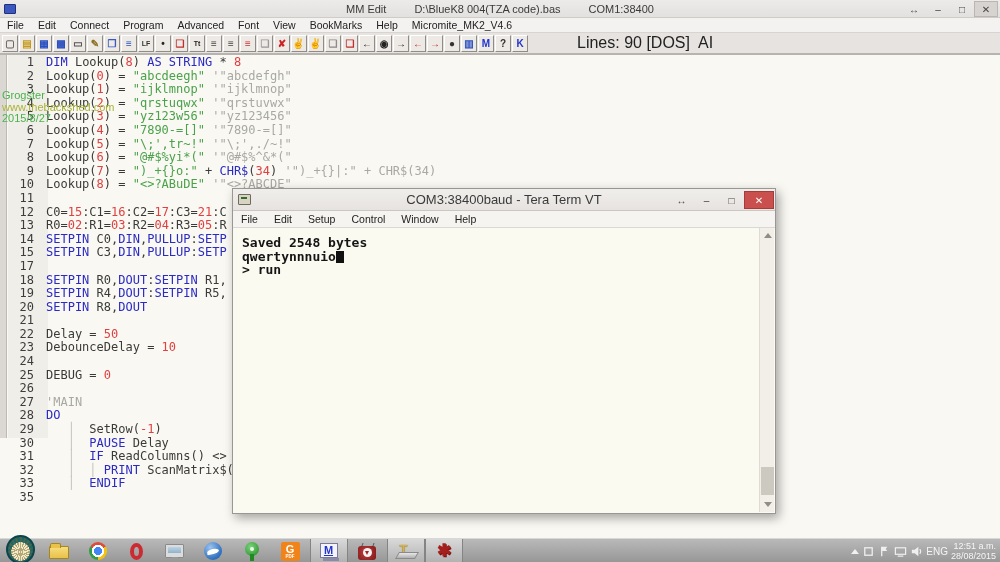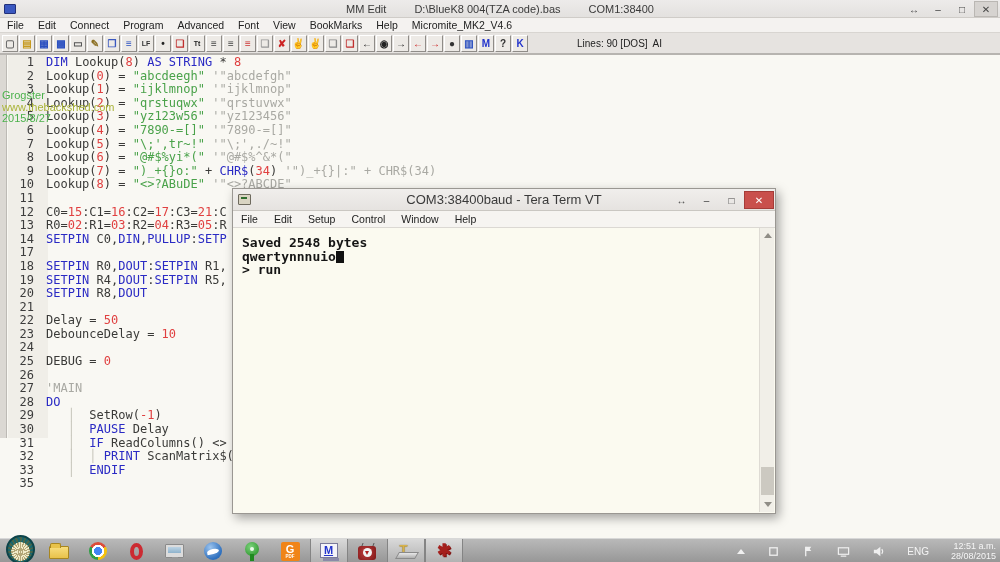--- a/index.html
+++ b/index.html
@@ -14,21 +14,21 @@
   .win-controls { position:absolute; right:2px; top:0; height:18px; display:flex; align-items:center; }
   .win-btn { width:24px; height:16px; font-size:10px; color:#444; display:flex; align-items:center; justify-content:center; cursor:default; }
   .win-btn.mm-close { background:#d6d3d0; border:1px solid #bab7b3; }
 
   #mm-menubar { position:absolute; left:0; top:18px; width:100%; height:15px; background:#f4f2f0; border-bottom:1px solid #d8d5d1; display:flex; align-items:center; }
   .menu-item { font-size:10.5px; color:#222; padding:0 7px; }
 
   #mm-toolbar { position:absolute; left:0; top:33px; width:100%; height:22px; background:#e6e3e0; border-bottom:2px solid #b7b4b0; display:flex; align-items:center; padding-left:2px; }
   .tb-btn { width:16px; height:17px; margin-right:1px; background:#edeae6; border:1px solid; border-color:#ffffff #8f8c88 #8f8c88 #ffffff; display:flex; align-items:center; justify-content:center; font-size:10px; font-weight:bold; overflow:hidden; flex:none; }
   .tb-txt { font-size:7px; font-weight:bold; }
-  #mm-status { font-size:10px; color:#222; margin-left:48px; white-space:pre; }
+  #mm-status { font-size:16px; color:#222; margin-left:48px; white-space:pre; }
 
   
   #code-area { position:absolute; left:0; top:55px; width:100%; height:383px; background:#f9f8f3; }
   #gutter-strip { position:absolute; left:0; top:0; bottom:0; width:7px; background:#dbd8d3; border-right:1px solid #bdbab5; }
   #gutter-bg { position:absolute; left:8px; top:0; bottom:0; width:40px; background:#f0eee8; }
   #code-lines { position:absolute; left:0; top:1px; right:0; font-family:"DejaVu Sans Mono", monospace; font-size:12px; }
   .code-line { height:13.6px; line-height:13.6px; white-space:pre; }
   .ln { display:inline-block; width:40px; text-align:right; padding-right:6px; color:#3c3c3c; }
   .code-line .body { padding-left:6px; }
   .sg-k { color:#2a2ac4; }
@@ -96,21 +96,21 @@
   .ic-mm::after { content:""; position:absolute; left:2px; bottom:-4px; width:16px; height:3px; background:#8b8ba8; }
   .ic-tv { width:18px; height:14px; background:radial-gradient(circle at 45% 45%, #c24040, #7c1616); border-radius:3px; margin-top:3px; display:flex; align-items:center; justify-content:center; }
   .ic-tv::before { content:""; position:absolute; top:-3px; left:4px; width:10px; height:3px; border-left:1px solid #555; border-right:1px solid #555; transform:skewX(-20deg); }
   .ic-tv .dot { width:9px; height:9px; border-radius:50%; background:#f3f3f3; position:relative; }
   .ic-tv .dot::after { content:""; position:absolute; left:2px; top:3px; border-left:2.5px solid transparent; border-right:2.5px solid transparent; border-top:4px solid #b02020; }
   .ic-tt { width:20px; height:18px; }
   .ic-tt .tee { position:absolute; left:4px; top:0; font-size:13px; font-weight:bold; color:#d8b24a; text-shadow:0 0 1px #6a5a20; }
   .ic-tt::after { content:""; position:absolute; left:1px; bottom:1px; width:18px; height:5px; background:linear-gradient(#e8e8e8,#b0b0b0); border:1px solid #8a8a8a; transform:skewX(-30deg); }
   .ic-splat { font-size:17px; line-height:17px; color:#a5201d; font-weight:bold; text-shadow:1px 1px 0 #7c1210; }
 
-  #tray { position:absolute; right:4px; top:0; height:24px; display:flex; align-items:center; gap:22px; }
+  #tray { position:absolute; right:4px; top:0; height:24px; display:flex; align-items:center; gap:3px; }
   #tray-caret { border-left:4px solid transparent; border-right:4px solid transparent; border-bottom:5px solid #f0f0f0; }
   .tray-ic { width:13px; height:13px; }
   #tray-lang { color:#f4f4f4; font-size:10px; }
   #tray-clock { color:#f6f6f6; font-size:9px; text-align:right; line-height:10px; }
 </style>
 </head>
 <body>
 
 <div id="mmedit">
   <div id="mm-titlebar">
@@ -249,20 +249,21 @@
         <div class="code-line"><span class="ln">5</span><span class="body"><span class="sg-t">Lookup(</span><span class="sg-n">3</span><span class="sg-t">) = </span><span class="sg-s">"yz123w56"</span><span class="sg-t"> </span><span class="sg-c">'"yz123456"</span></span></div>
         <div class="code-line"><span class="ln">6</span><span class="body"><span class="sg-t">Lookup(</span><span class="sg-n">4</span><span class="sg-t">) = </span><span class="sg-s">"7890-=[]"</span><span class="sg-t"> </span><span class="sg-c">'"7890-=[]"</span></span></div>
         <div class="code-line"><span class="ln">7</span><span class="body"><span class="sg-t">Lookup(</span><span class="sg-n">5</span><span class="sg-t">) = </span><span class="sg-s">"\;',tr~!"</span><span class="sg-t"> </span><span class="sg-c">'"\;',./~!"</span></span></div>
         <div class="code-line"><span class="ln">8</span><span class="body"><span class="sg-t">Lookup(</span><span class="sg-n">6</span><span class="sg-t">) = </span><span class="sg-s">"@#$%yi*("</span><span class="sg-t"> </span><span class="sg-c">'"@#$%^&amp;*("</span></span></div>
         <div class="code-line"><span class="ln">9</span><span class="body"><span class="sg-t">Lookup(</span><span class="sg-n">7</span><span class="sg-t">) = </span><span class="sg-s">")_+{}o:"</span><span class="sg-t"> + </span><span class="sg-k">CHR$</span><span class="sg-t">(</span><span class="sg-n">34</span><span class="sg-t">) </span><span class="sg-c">'")_+{}|:" + CHR$(34)</span></span></div>
         <div class="code-line"><span class="ln">10</span><span class="body"><span class="sg-t">Lookup(</span><span class="sg-n">8</span><span class="sg-t">) = </span><span class="sg-s">"&lt;&gt;?ABuDE"</span><span class="sg-t"> </span><span class="sg-c">'"&lt;&gt;?ABCDE"</span></span></div>
         <div class="code-line"><span class="ln">11</span><span class="body"></span></div>
         <div class="code-line"><span class="ln">12</span><span class="body"><span class="sg-t">C0=</span><span class="sg-n">15</span><span class="sg-t">:C1=</span><span class="sg-n">16</span><span class="sg-t">:C2=</span><span class="sg-n">17</span><span class="sg-t">:C3=</span><span class="sg-n">21</span><span class="sg-t">:C</span></span></div>
         <div class="code-line"><span class="ln">13</span><span class="body"><span class="sg-t">R0=</span><span class="sg-n">02</span><span class="sg-t">:R1=</span><span class="sg-n">03</span><span class="sg-t">:R2=</span><span class="sg-n">04</span><span class="sg-t">:R3=</span><span class="sg-n">05</span><span class="sg-t">:R</span></span></div>
         <div class="code-line"><span class="ln">14</span><span class="body"><span class="sg-k">SETPIN</span><span class="sg-t"> C0,</span><span class="sg-k">DIN</span><span class="sg-t">,</span><span class="sg-k">PULLUP</span><span class="sg-t">:</span><span class="sg-k">SETP</span></span></div>
+        <div class="code-line"><span class="ln">15</span><span class="body"><span class="sg-k">SETPIN</span><span class="sg-t"> C3,</span><span class="sg-k">DIN</span><span class="sg-t">,</span><span class="sg-k">PULLUP</span><span class="sg-t">:</span><span class="sg-k">SETP</span></span></div>
         <div class="code-line"><span class="ln">17</span><span class="body"></span></div>
         <div class="code-line"><span class="ln">18</span><span class="body"><span class="sg-k">SETPIN</span><span class="sg-t"> R0,</span><span class="sg-k">DOUT</span><span class="sg-t">:</span><span class="sg-k">SETPIN</span><span class="sg-t"> R1,</span></span></div>
         <div class="code-line"><span class="ln">19</span><span class="body"><span class="sg-k">SETPIN</span><span class="sg-t"> R4,</span><span class="sg-k">DOUT</span><span class="sg-t">:</span><span class="sg-k">SETPIN</span><span class="sg-t"> R5,</span></span></div>
         <div class="code-line"><span class="ln">20</span><span class="body"><span class="sg-k">SETPIN</span><span class="sg-t"> R8,</span><span class="sg-k">DOUT</span></span></div>
         <div class="code-line"><span class="ln">21</span><span class="body"></span></div>
         <div class="code-line"><span class="ln">22</span><span class="body"><span class="sg-t">Delay = </span><span class="sg-n">50</span></span></div>
         <div class="code-line"><span class="ln">23</span><span class="body"><span class="sg-t">DebounceDelay = </span><span class="sg-n">10</span></span></div>
         <div class="code-line"><span class="ln">24</span><span class="body"></span></div>
         <div class="code-line"><span class="ln">25</span><span class="body"><span class="sg-t">DEBUG = </span><span class="sg-n">0</span></span></div>
         <div class="code-line"><span class="ln">26</span><span class="body"></span></div>

